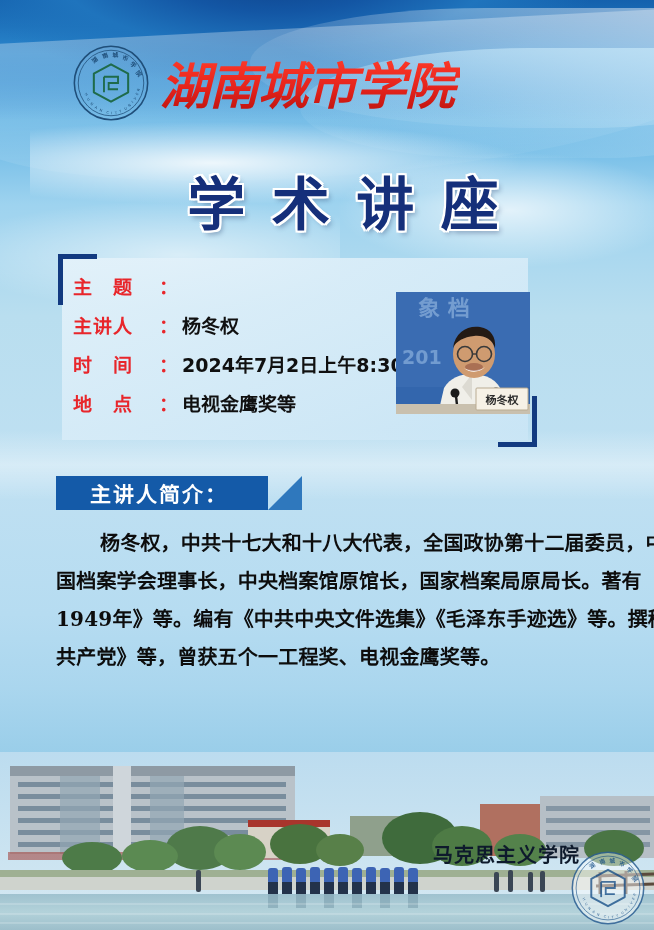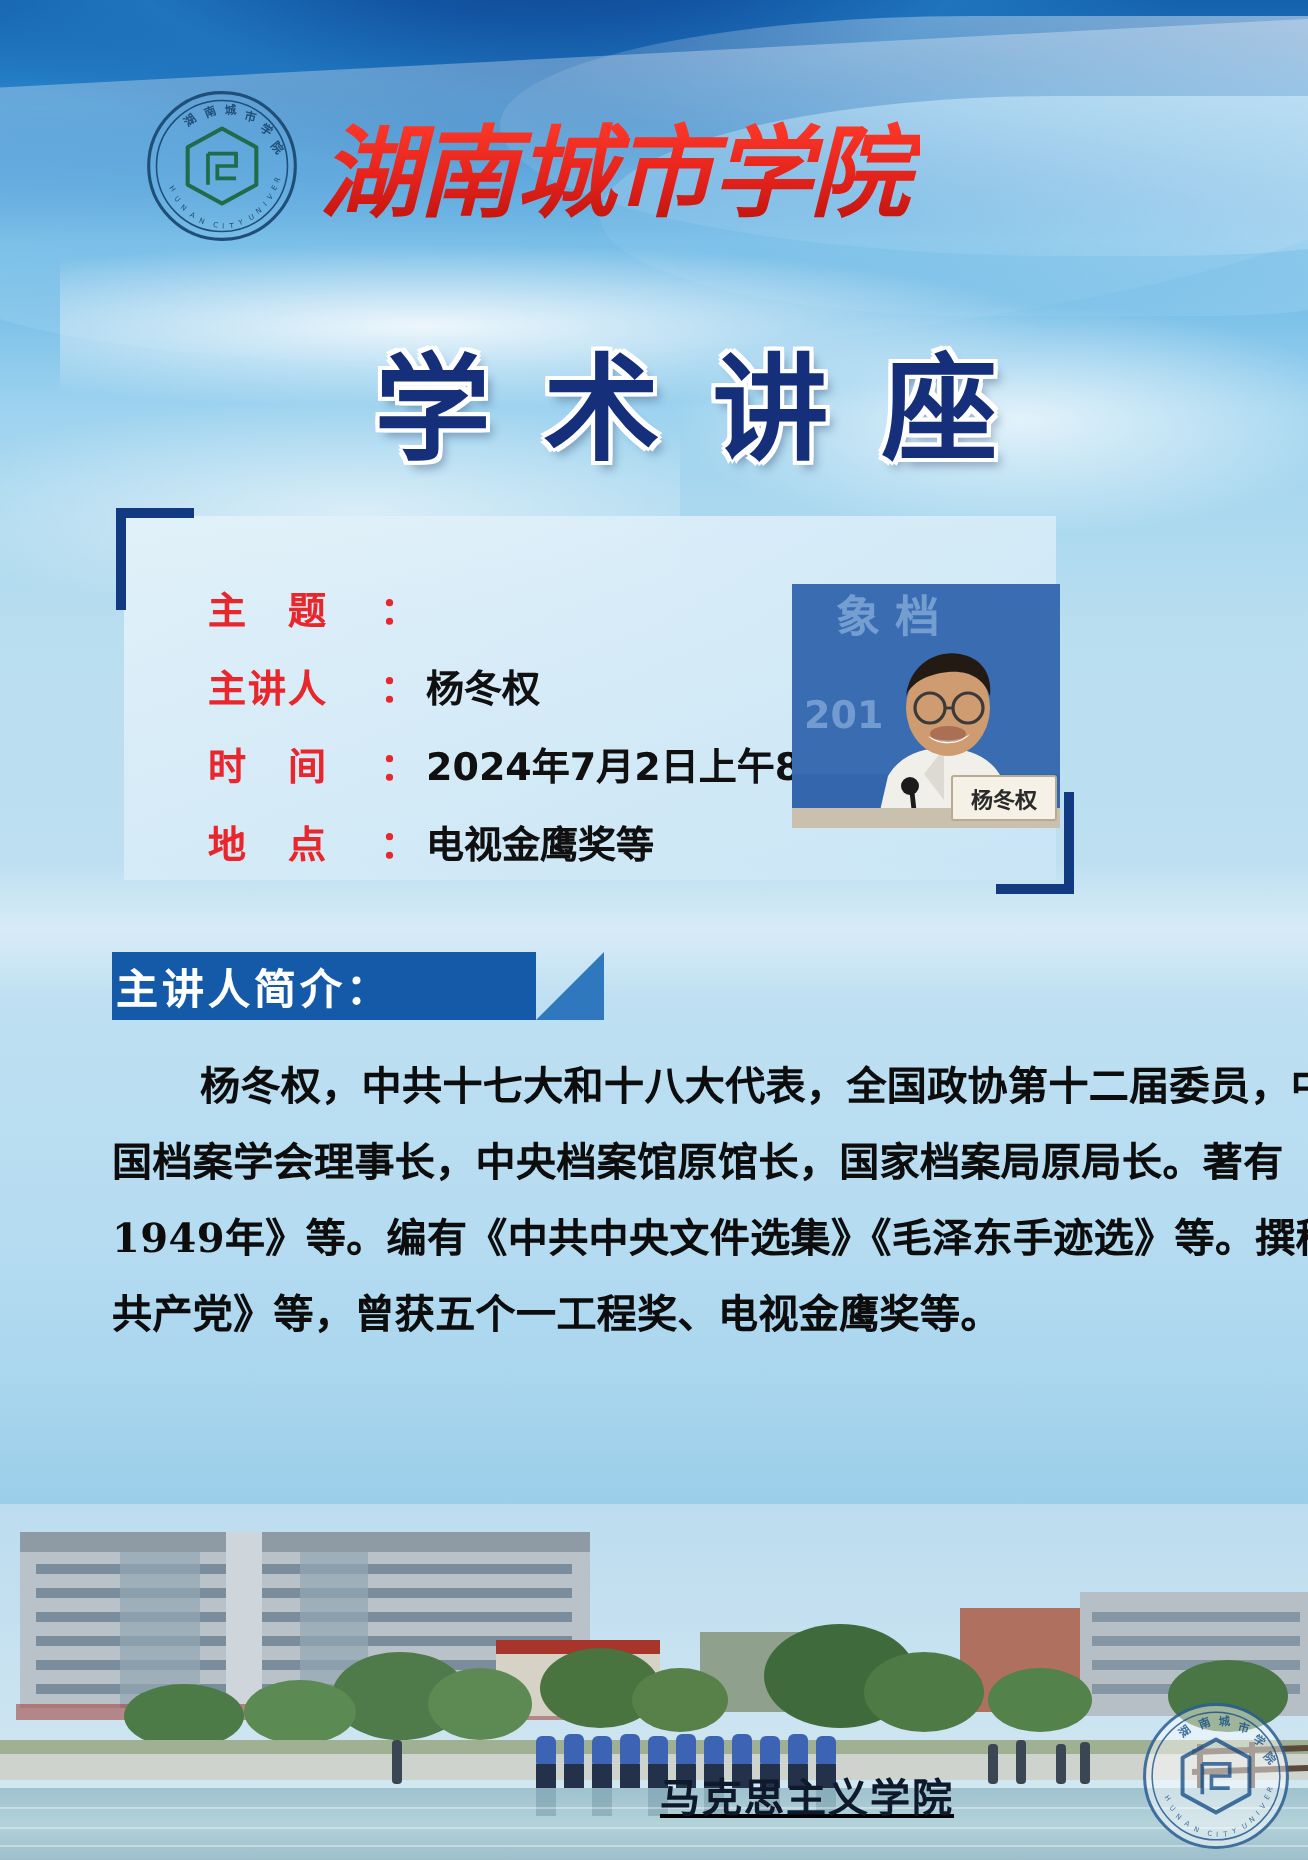--- a/index.html
+++ b/index.html
@@ -109,21 +109,21 @@
   .bracket {
     position: absolute;
     border-color: #123a80;
     border-style: solid;
     width: 34px; height: 46px;
   }
   .bracket.tl { left: 58px; top: 254px; border-width: 5px 0 0 5px; }
   .bracket.br { left: 498px; top: 396px; border-width: 0 5px 5px 0; }
 
   .info-rows {
-    position: absolute; left: 104px; top: 272px; width: 430px; margin-top: 18px;
+    position: absolute; left: 73px; top: 272px; width: 430px;
   }
   .info-row {
     display: flex;
     align-items: baseline;
     height: 36px;
     margin-bottom: 3px;
   }
   .info-label {
     color: #e8262b;
     font-size: 19px;
@@ -155,21 +155,21 @@
     background: #2f5ca8;
   }
 
   
   .banner {
     position: absolute; left: 56px; top: 476px;
     height: 34px; width: 212px;
     background: #145aa8;
     display: flex;
     align-items: center;
-    padding-left: 2px;
+    padding-left: 34px;
     box-sizing: border-box;
   }
   .banner-text {
     color: #ffffff;
     font-size: 21px;
     font-weight: 700;
     letter-spacing: 2px;
     font-family: "DejaVu Sans", "Liberation Sans", sans-serif;
   }
   .banner-tail {
@@ -197,25 +197,24 @@
   .bio-line.indent { text-indent: 44px; }
 
   
   .campus {
     position: absolute; left: 0; top: 752px; width: 654px; height: 178px;
     overflow: hidden;
   }
 
   
   .signature {
-    position: absolute; left: 330px; top: 884px;
+    position: absolute; left: 330px; top: 840px;
     width: 250px;
-    text-align: left;
+    text-align: right;
     z-index: 6;
-    text-decoration: underline;
   }
   .sig-line {
     font-family: "DejaVu Serif", "Liberation Serif", serif;
     font-size: 20px;
     font-weight: 700;
     color: #0e1a2c;
     line-height: 30px;
     letter-spacing: 1px;
     white-space: nowrap;
   }

